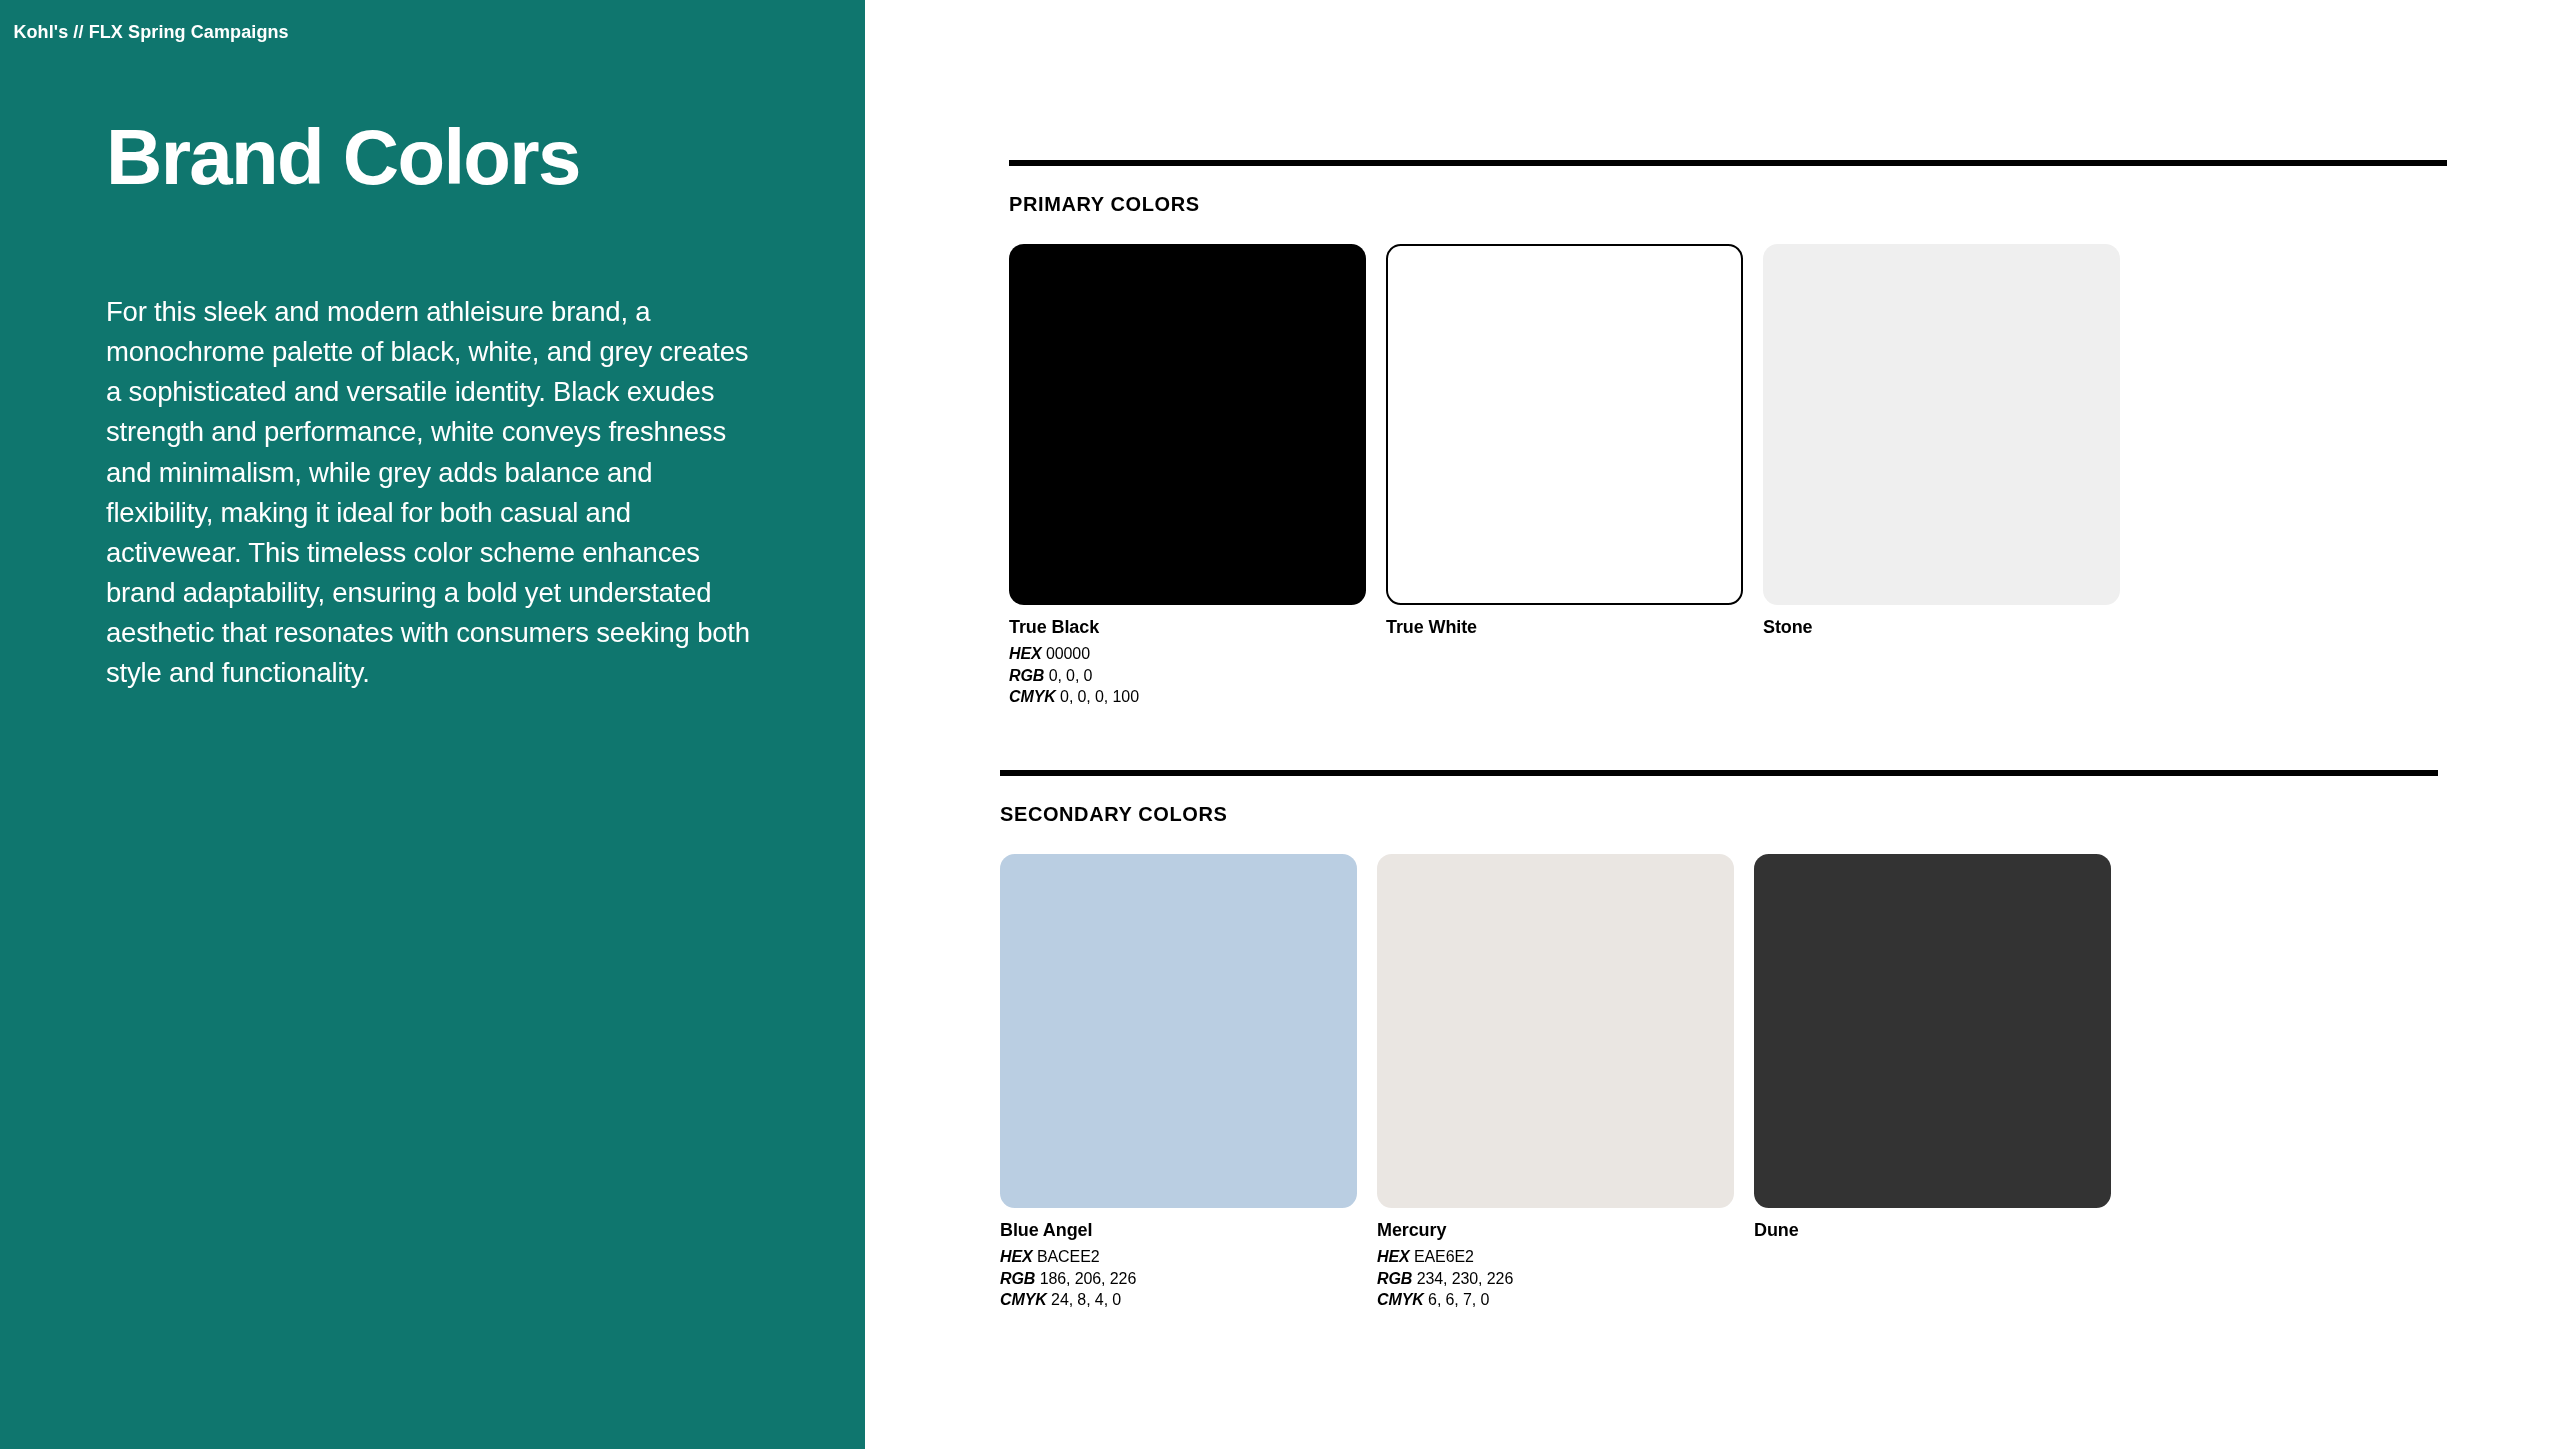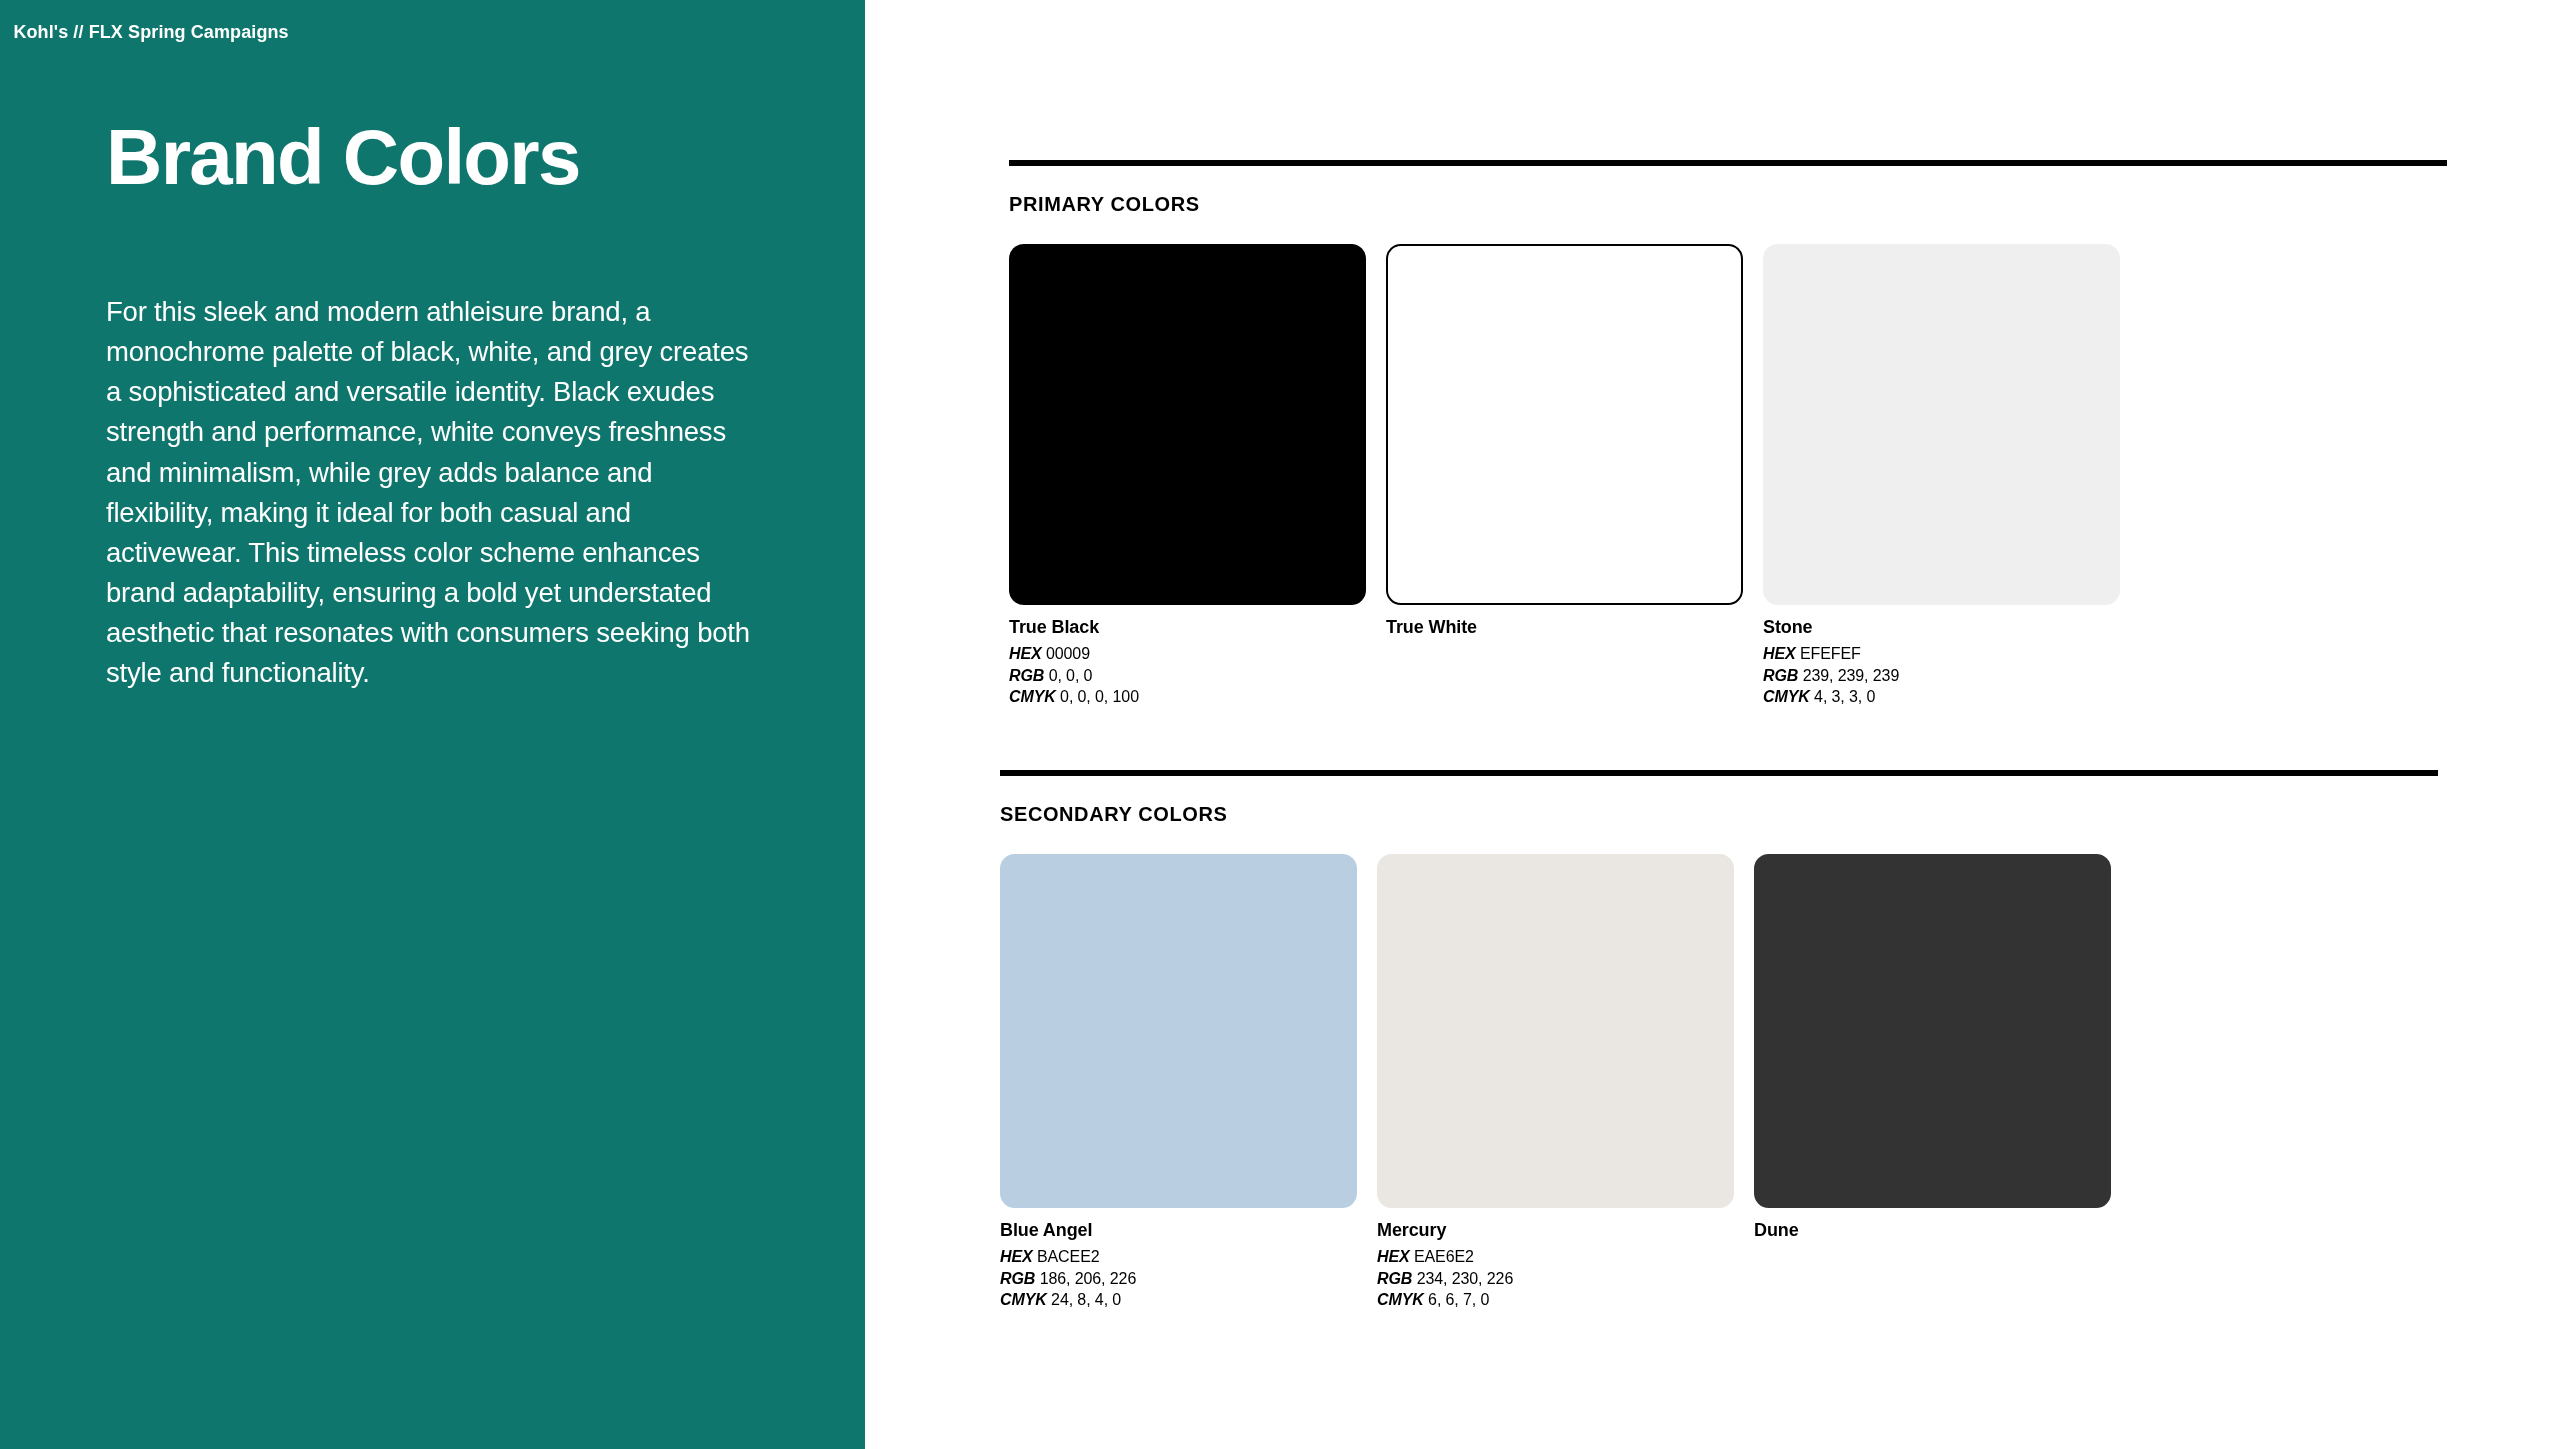--- a/index.html
+++ b/index.html
@@ -93,39 +93,34 @@
 
     <div class="section section-primary">
       <div class="section-rule"></div>
       <div class="section-heading">PRIMARY COLORS</div>
       <div class="swatch-row primary">
 
         <div class="swatch-cell">
           <div class="swatch-chip" style="background: rgb(0, 0, 0);"></div>
           <div class="swatch-name">True Black</div>
           <div class="swatch-specs">
-            <div class="spec-line"><b>HEX</b> <span>00009</span></div>
+            <div class="spec-line"><b>HEX</b> <span>00000</span></div>
             <div class="spec-line"><b>RGB</b> <span>0, 0, 0</span></div>
             <div class="spec-line"><b>CMYK</b> <span>0, 0, 0, 100</span></div>
           </div>
         </div>
 
         <div class="swatch-cell">
           <div class="swatch-chip bordered" style="background: rgb(255, 255, 255);"></div>
           <div class="swatch-name">True White</div>
         </div>
 
         <div class="swatch-cell">
           <div class="swatch-chip" style="background: rgb(239, 239, 239);"></div>
           <div class="swatch-name">Stone</div>
-          <div class="swatch-specs">
-            <div class="spec-line"><b>HEX</b> <span>EFEFEF</span></div>
-            <div class="spec-line"><b>RGB</b> <span>239, 239, 239</span></div>
-            <div class="spec-line"><b>CMYK</b> <span>4, 3, 3, 0</span></div>
-          </div>
         </div>
 
       </div>
     </div>
 
     <div class="section section-secondary">
       <div class="section-rule"></div>
       <div class="section-heading">SECONDARY COLORS</div>
       <div class="swatch-row secondary">
 

